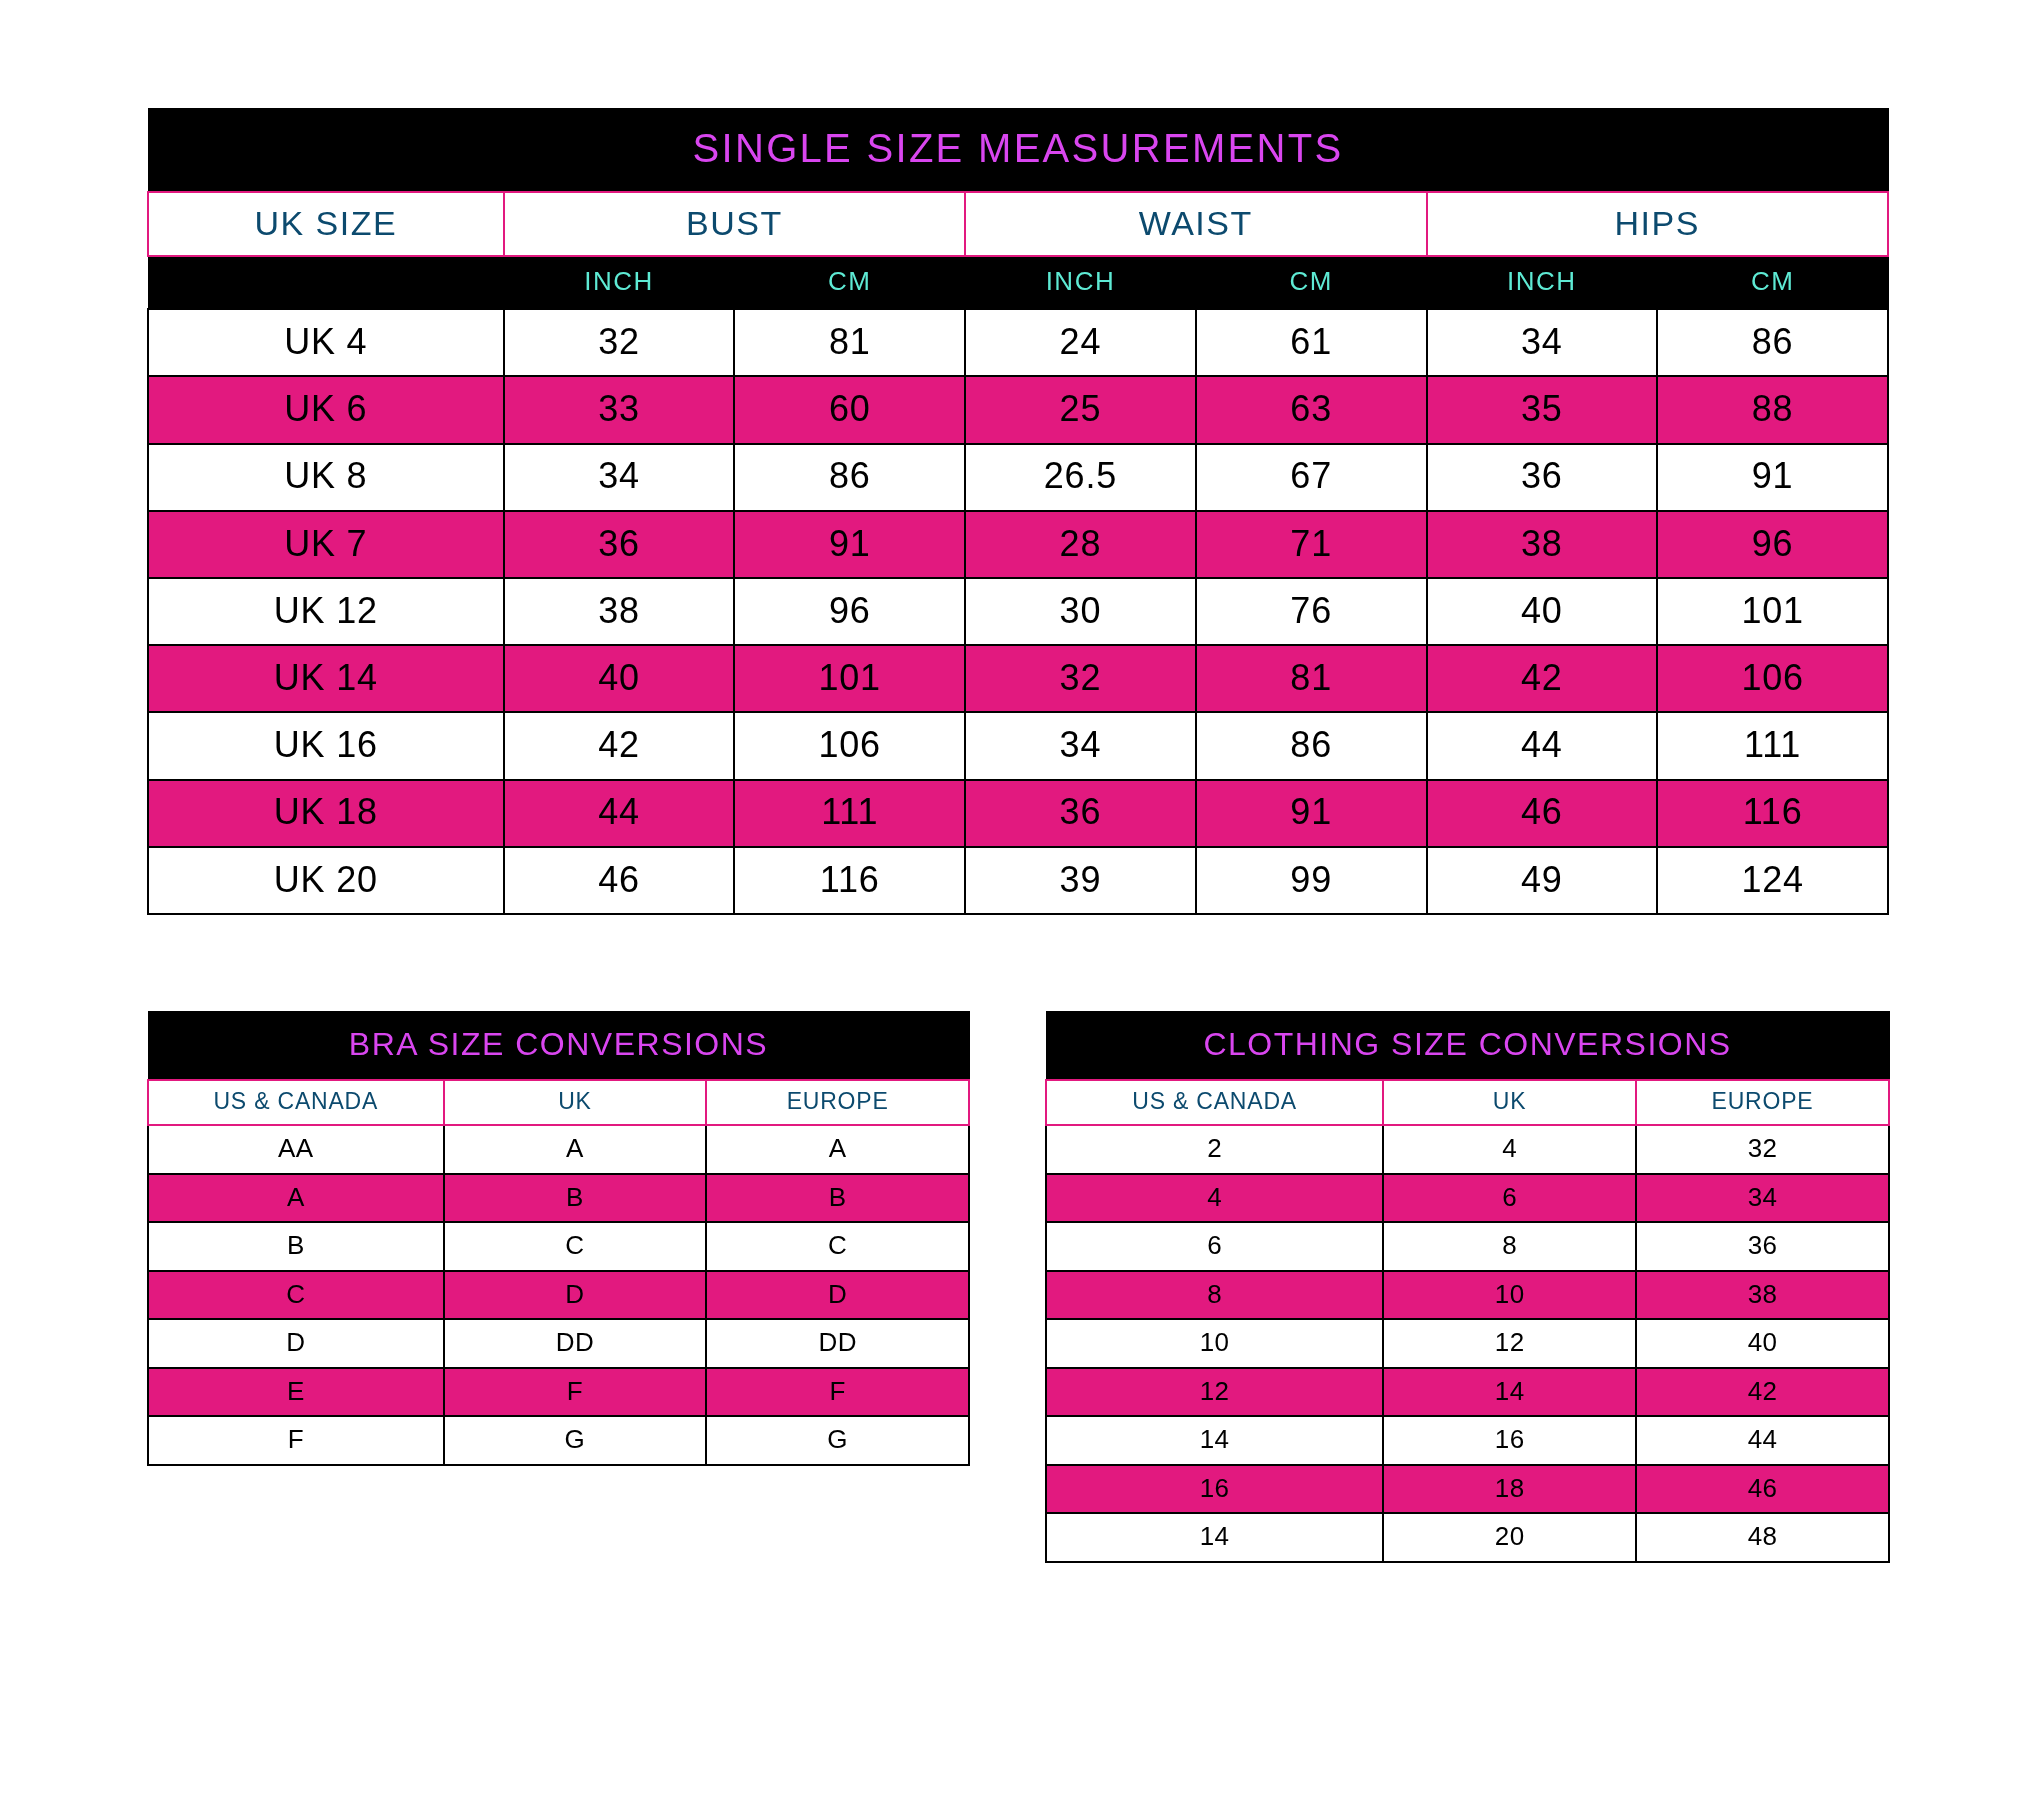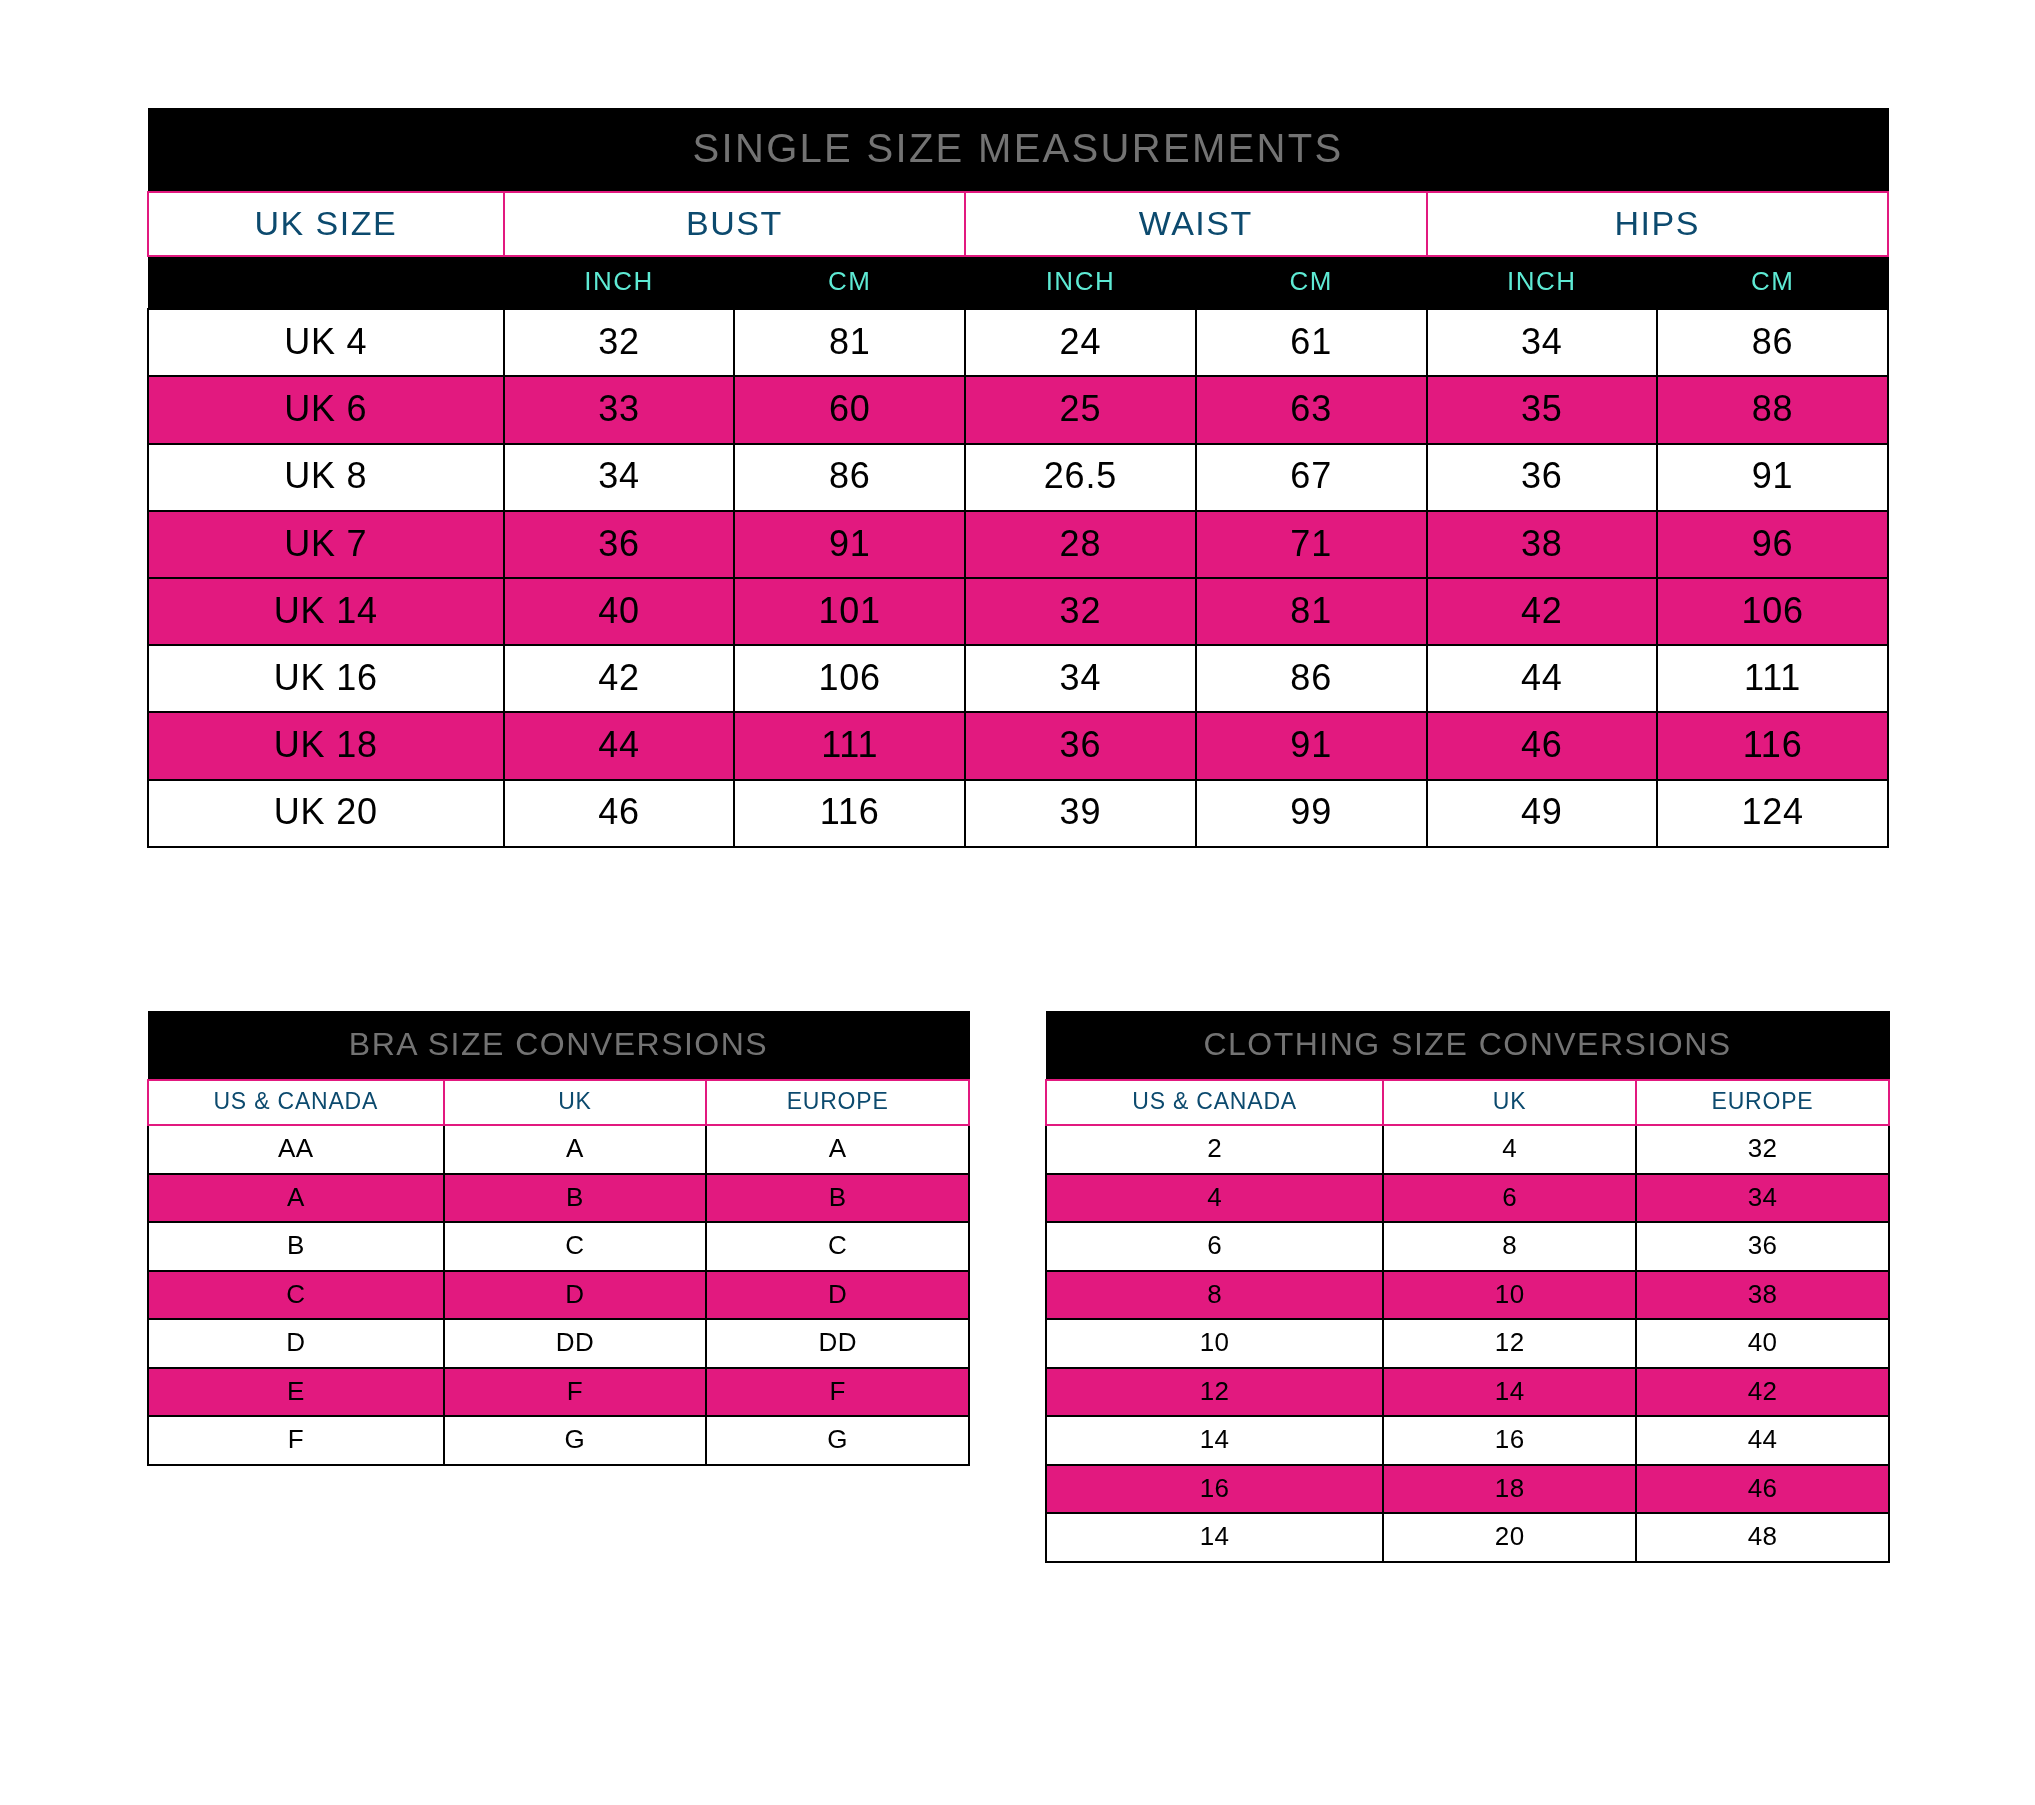--- a/index.html
+++ b/index.html
@@ -32,21 +32,21 @@
   td, th {
     text-align: center;
     vertical-align: middle;
     font-weight: normal;
     letter-spacing: 0.4px;
   }
 
   
   .title-band td {
     background: #000000;
-    color: #737373;
+    color: #d946ef;
     font-size: 40px;
     letter-spacing: 2.3px;
     padding: 17px 0 20px 0;
     border: 1.5px solid #000000;
   }
 
   
   .hdr-main td {
     background: #ffffff;
     color: #0c4a6e;
@@ -193,20 +193,29 @@
       </tr>
       <tr class="row-pink">
         <td>UK 7</td>
         <td>36</td>
         <td>91</td>
         <td>28</td>
         <td>71</td>
         <td>38</td>
         <td>96</td>
       </tr>
+      <tr class="row-white">
+        <td>UK 12</td>
+        <td>38</td>
+        <td>96</td>
+        <td>30</td>
+        <td>76</td>
+        <td>40</td>
+        <td>101</td>
+      </tr>
       <tr class="row-pink">
         <td>UK 14</td>
         <td>40</td>
         <td>101</td>
         <td>32</td>
         <td>81</td>
         <td>42</td>
         <td>106</td>
       </tr>
       <tr class="row-white">

